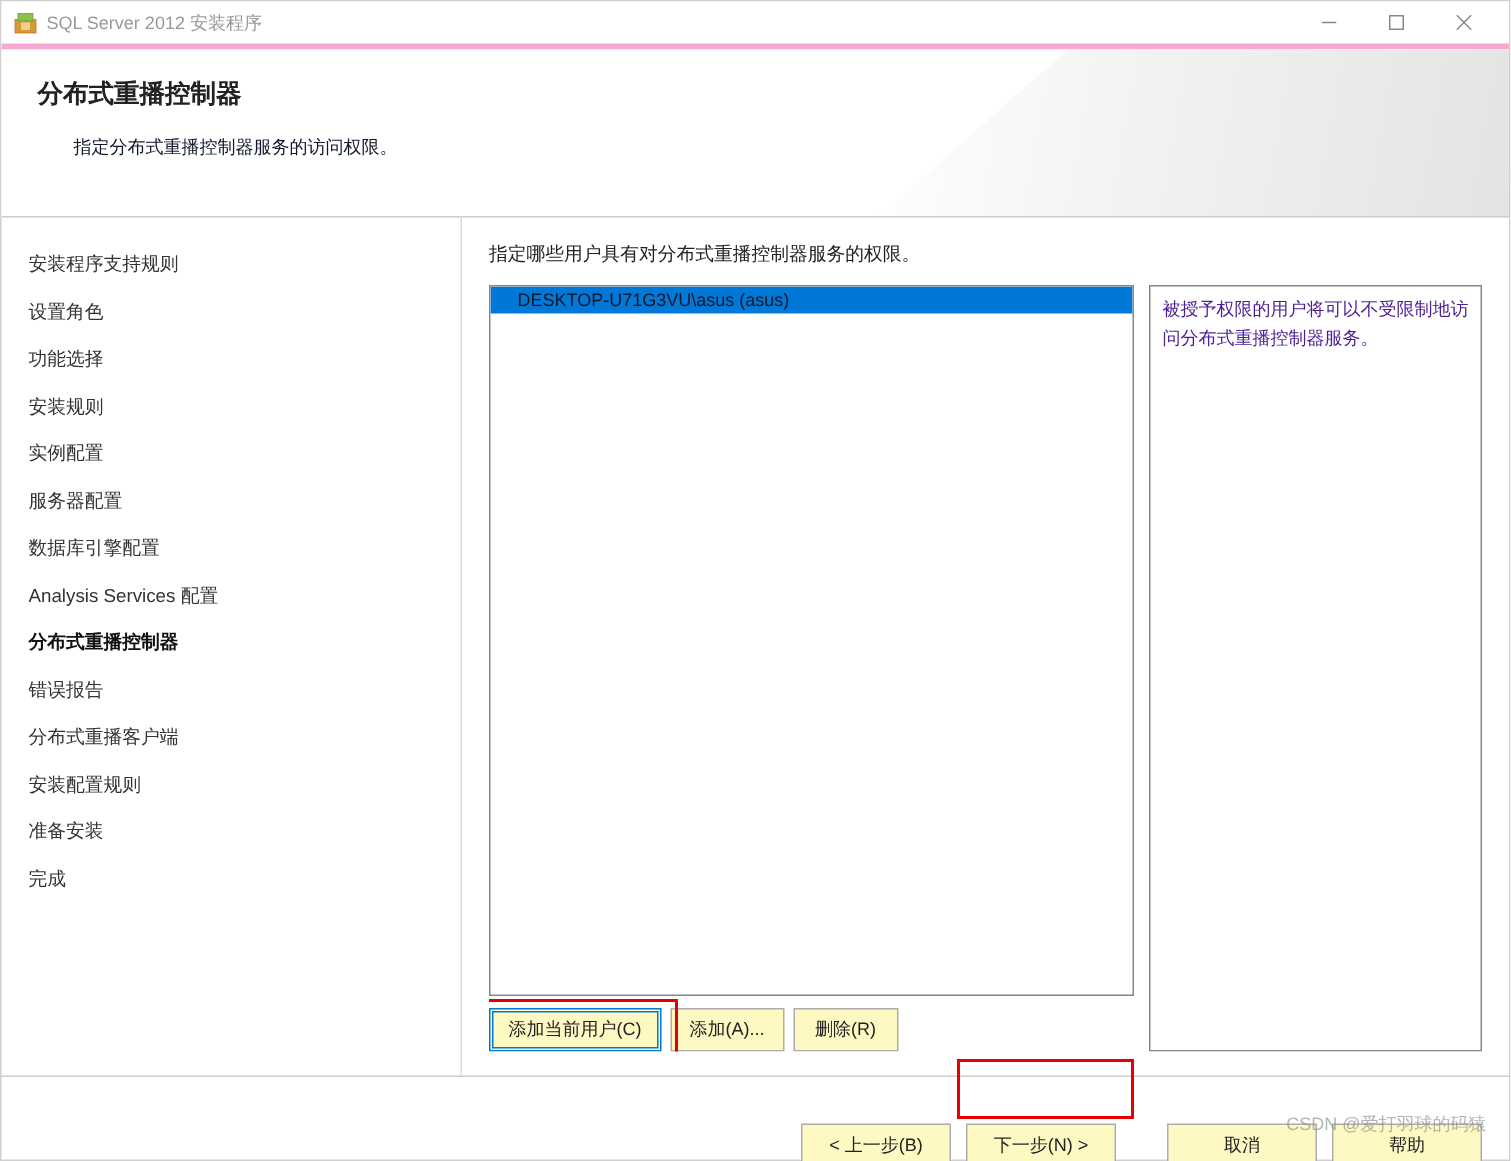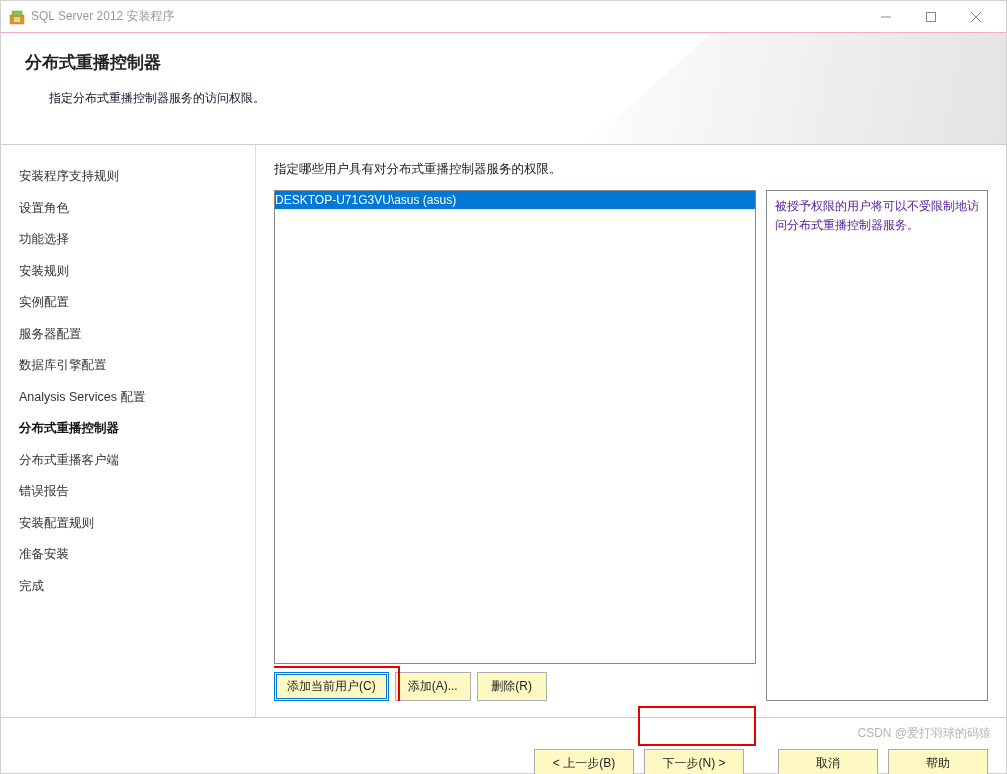--- a/index.html
+++ b/index.html
@@ -23,21 +23,21 @@
       display: flex;
       flex-direction: column;
       background: #fff;
     }
     .titlebar {
       height: 32px;
       display: flex;
       align-items: center;
       padding: 0 8px;
       background: #fff;
-      border-bottom: 1px solid #f9a8d4;
+      border-bottom: 4px solid #f9a8d4;
     }
     .titlebar-icon {
       width: 16px;
       height: 16px;
       margin-right: 6px;
       display: inline-flex;
       align-items: center;
       justify-content: center;
     }
     .titlebar-title {
@@ -87,21 +87,21 @@
       font-size: 12px;
       color: #0f172a;
       padding-left: 24px;
     }
     .body-section {
       flex: 1;
       display: flex;
       overflow: hidden;
     }
     .sidebar {
-      width: 255px;
+      width: 307px;
       border-right: 1px solid #ddd;
       padding: 16px 0 16px 18px;
       overflow-y: auto;
     }
     .sidebar-item {
       font-size: 12.5px;
       color: #333;
       padding: 7px 0;
       cursor: pointer;
       line-height: 1.4;
@@ -133,23 +133,23 @@
       display: flex;
       flex-direction: column;
     }
     .user-listbox {
       flex: 1;
       border: 1px solid #828790;
       background: #fff;
       overflow: auto;
     }
     .user-item {
-      padding: 2px 0;
-      font-size: 12px;
-      color: #ffffff;
+      padding: 2px 18px;
+      font-size: 12px;
+      color: #0f172a;
       background: #0078d7;
       cursor: pointer;
     }
     .button-row {
       display: flex;
       gap: 6px;
       margin-top: 8px;
       position: relative;
     }
     .btn {
@@ -195,21 +195,21 @@
       width: 14px;
     }
     .highlight-red {
       position: absolute;
       border: 2px solid #e60000;
       pointer-events: none;
     }
     .watermark {
       position: absolute;
       right: 16px;
-      bottom: 32px;
+      bottom: 16px;
       font-size: 12px;
       color: rgba(140,140,140,0.65);
       pointer-events: none;
     }
   </style>
 </head>
 <body>
 
 <div class="window">
   <div class="titlebar">
@@ -251,22 +251,22 @@
     <div class="sidebar" id="sidebar">
     <div class="sidebar-item">安装程序支持规则</div>
         <div class="sidebar-item">设置角色</div>
         <div class="sidebar-item">功能选择</div>
         <div class="sidebar-item">安装规则</div>
         <div class="sidebar-item">实例配置</div>
         <div class="sidebar-item">服务器配置</div>
         <div class="sidebar-item">数据库引擎配置</div>
         <div class="sidebar-item">Analysis Services 配置</div>
         <div class="sidebar-item active">分布式重播控制器</div>
+        <div class="sidebar-item">错误报告</div>
         <div class="sidebar-item">分布式重播客户端</div>
-        <div class="sidebar-item">错误报告</div>
         <div class="sidebar-item">安装配置规则</div>
         <div class="sidebar-item">准备安装</div>
         <div class="sidebar-item">完成</div>
       </div>
 
     <div class="main-panel">
       <div class="instruction">指定哪些用户具有对分布式重播控制器服务的权限。</div>
       <div class="content-row">
         <div class="left-col">
           <div class="user-listbox" id="user-listbox">

